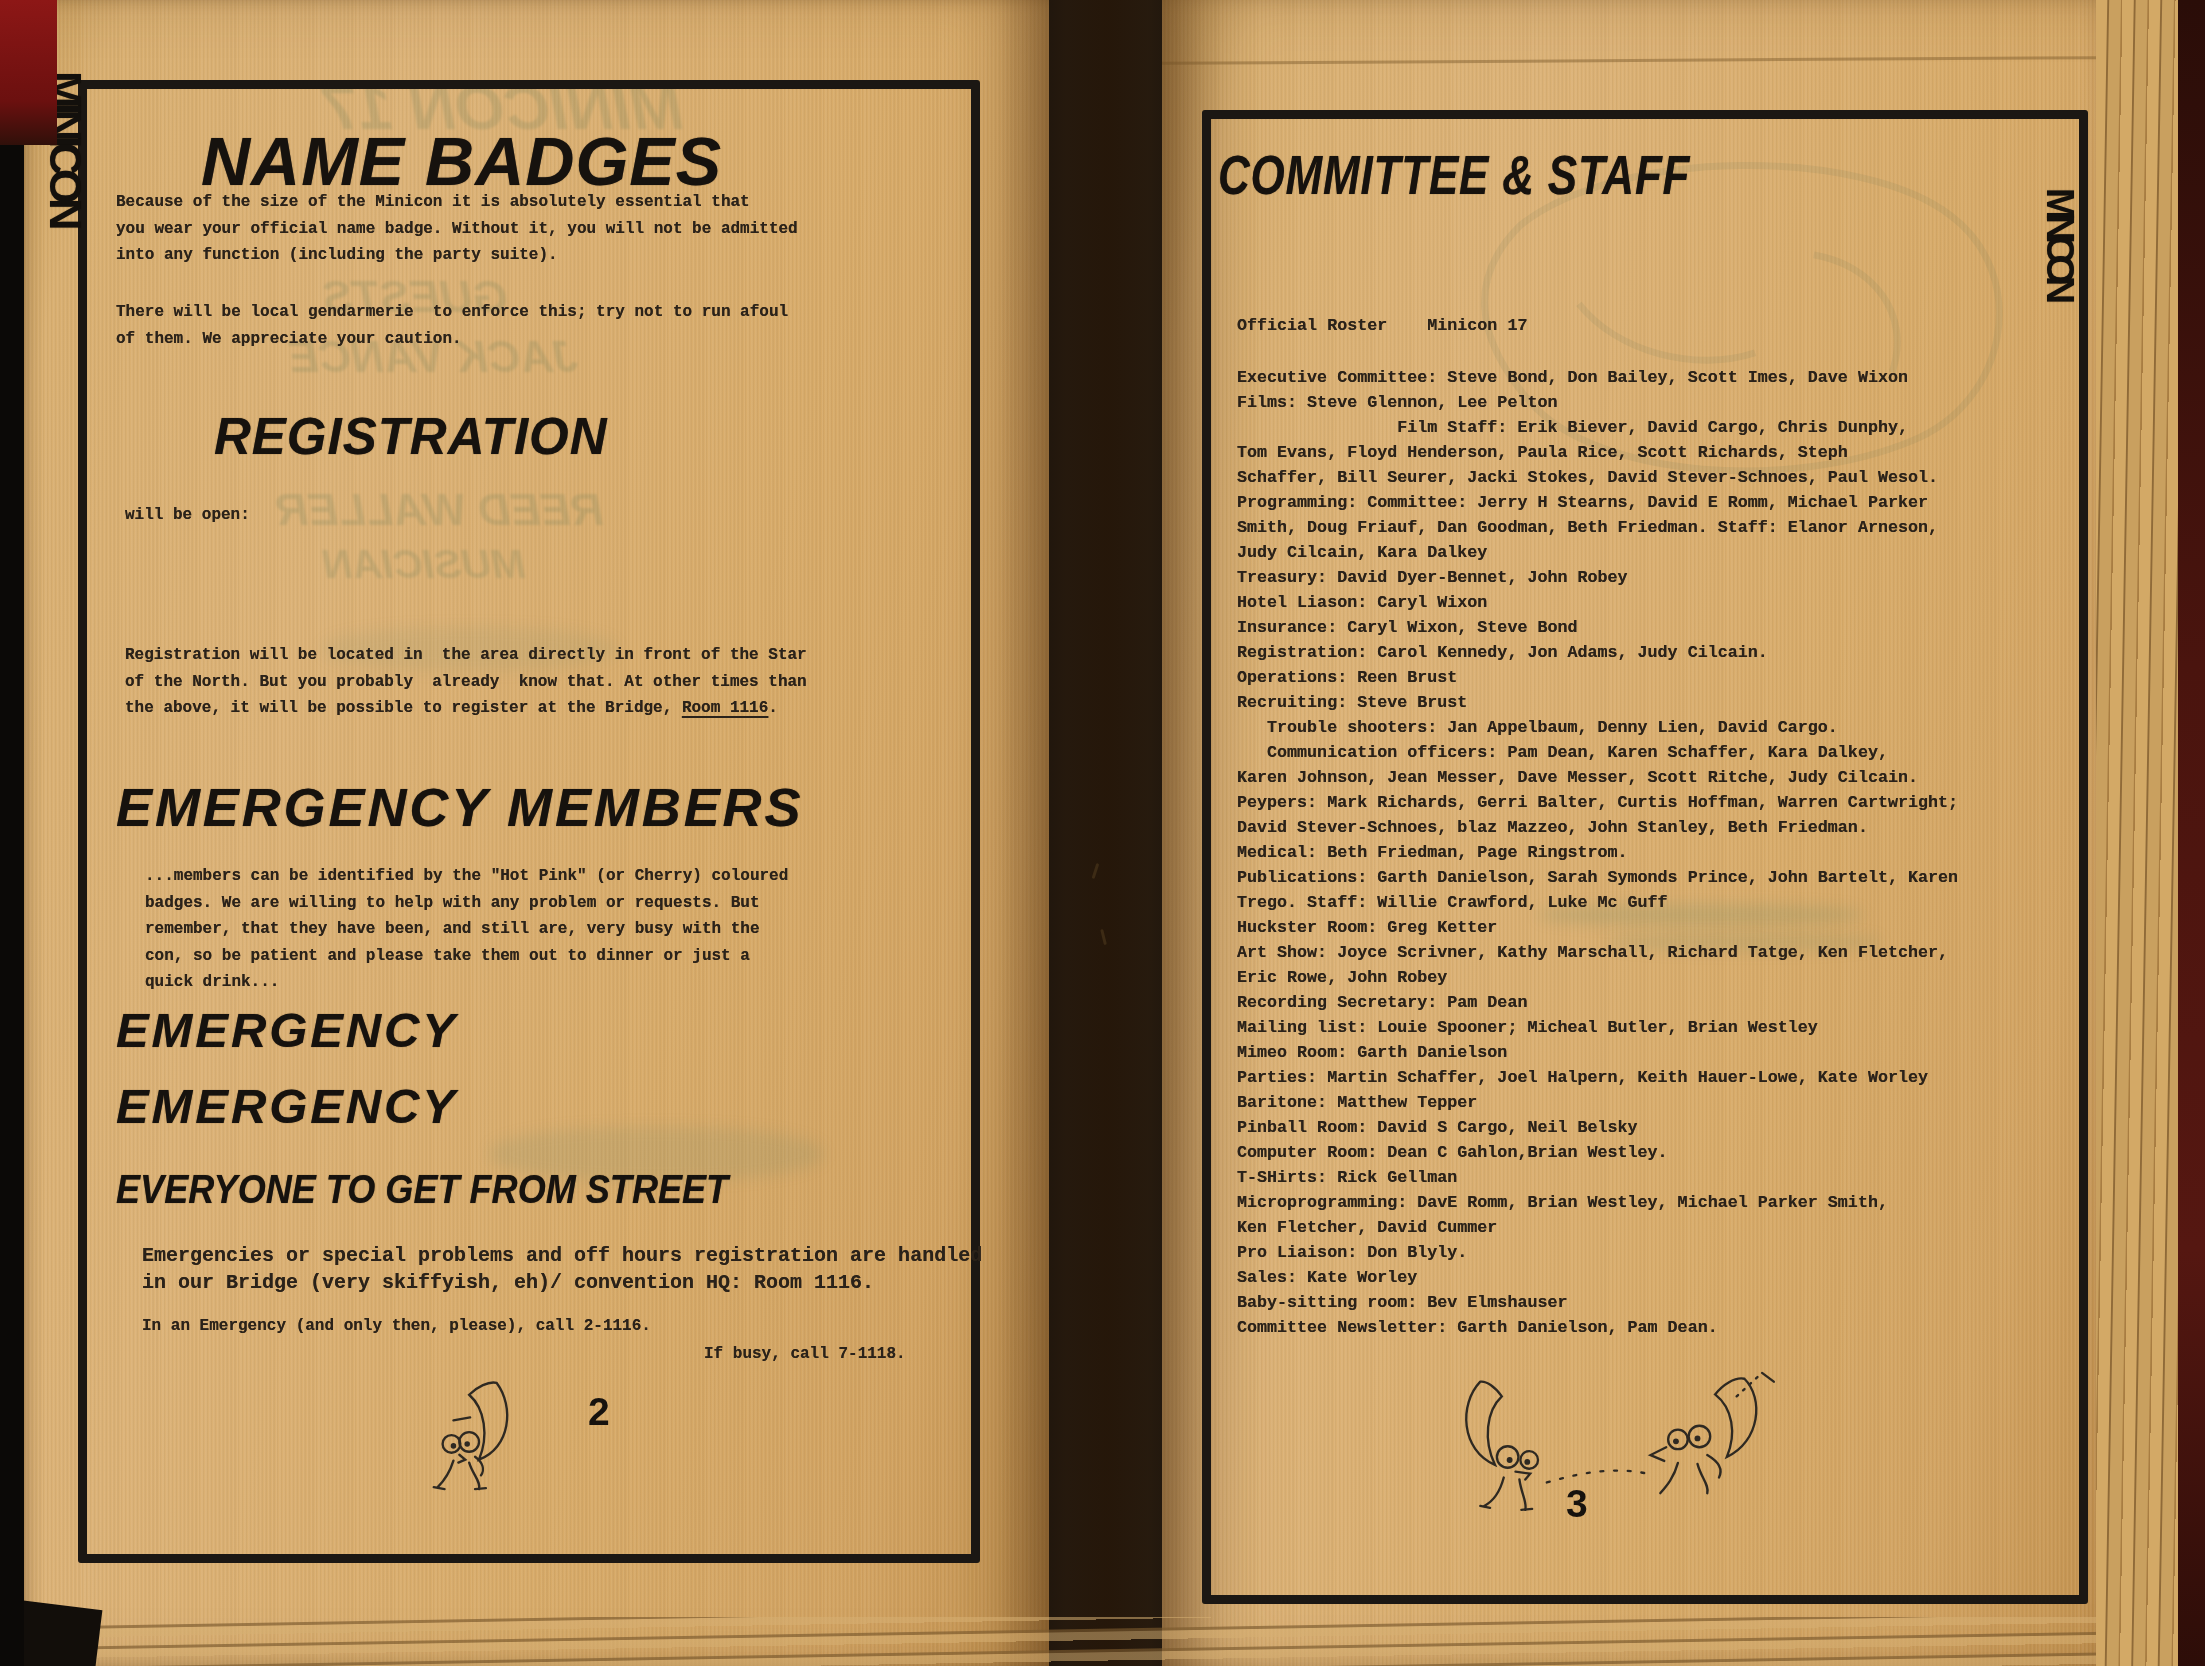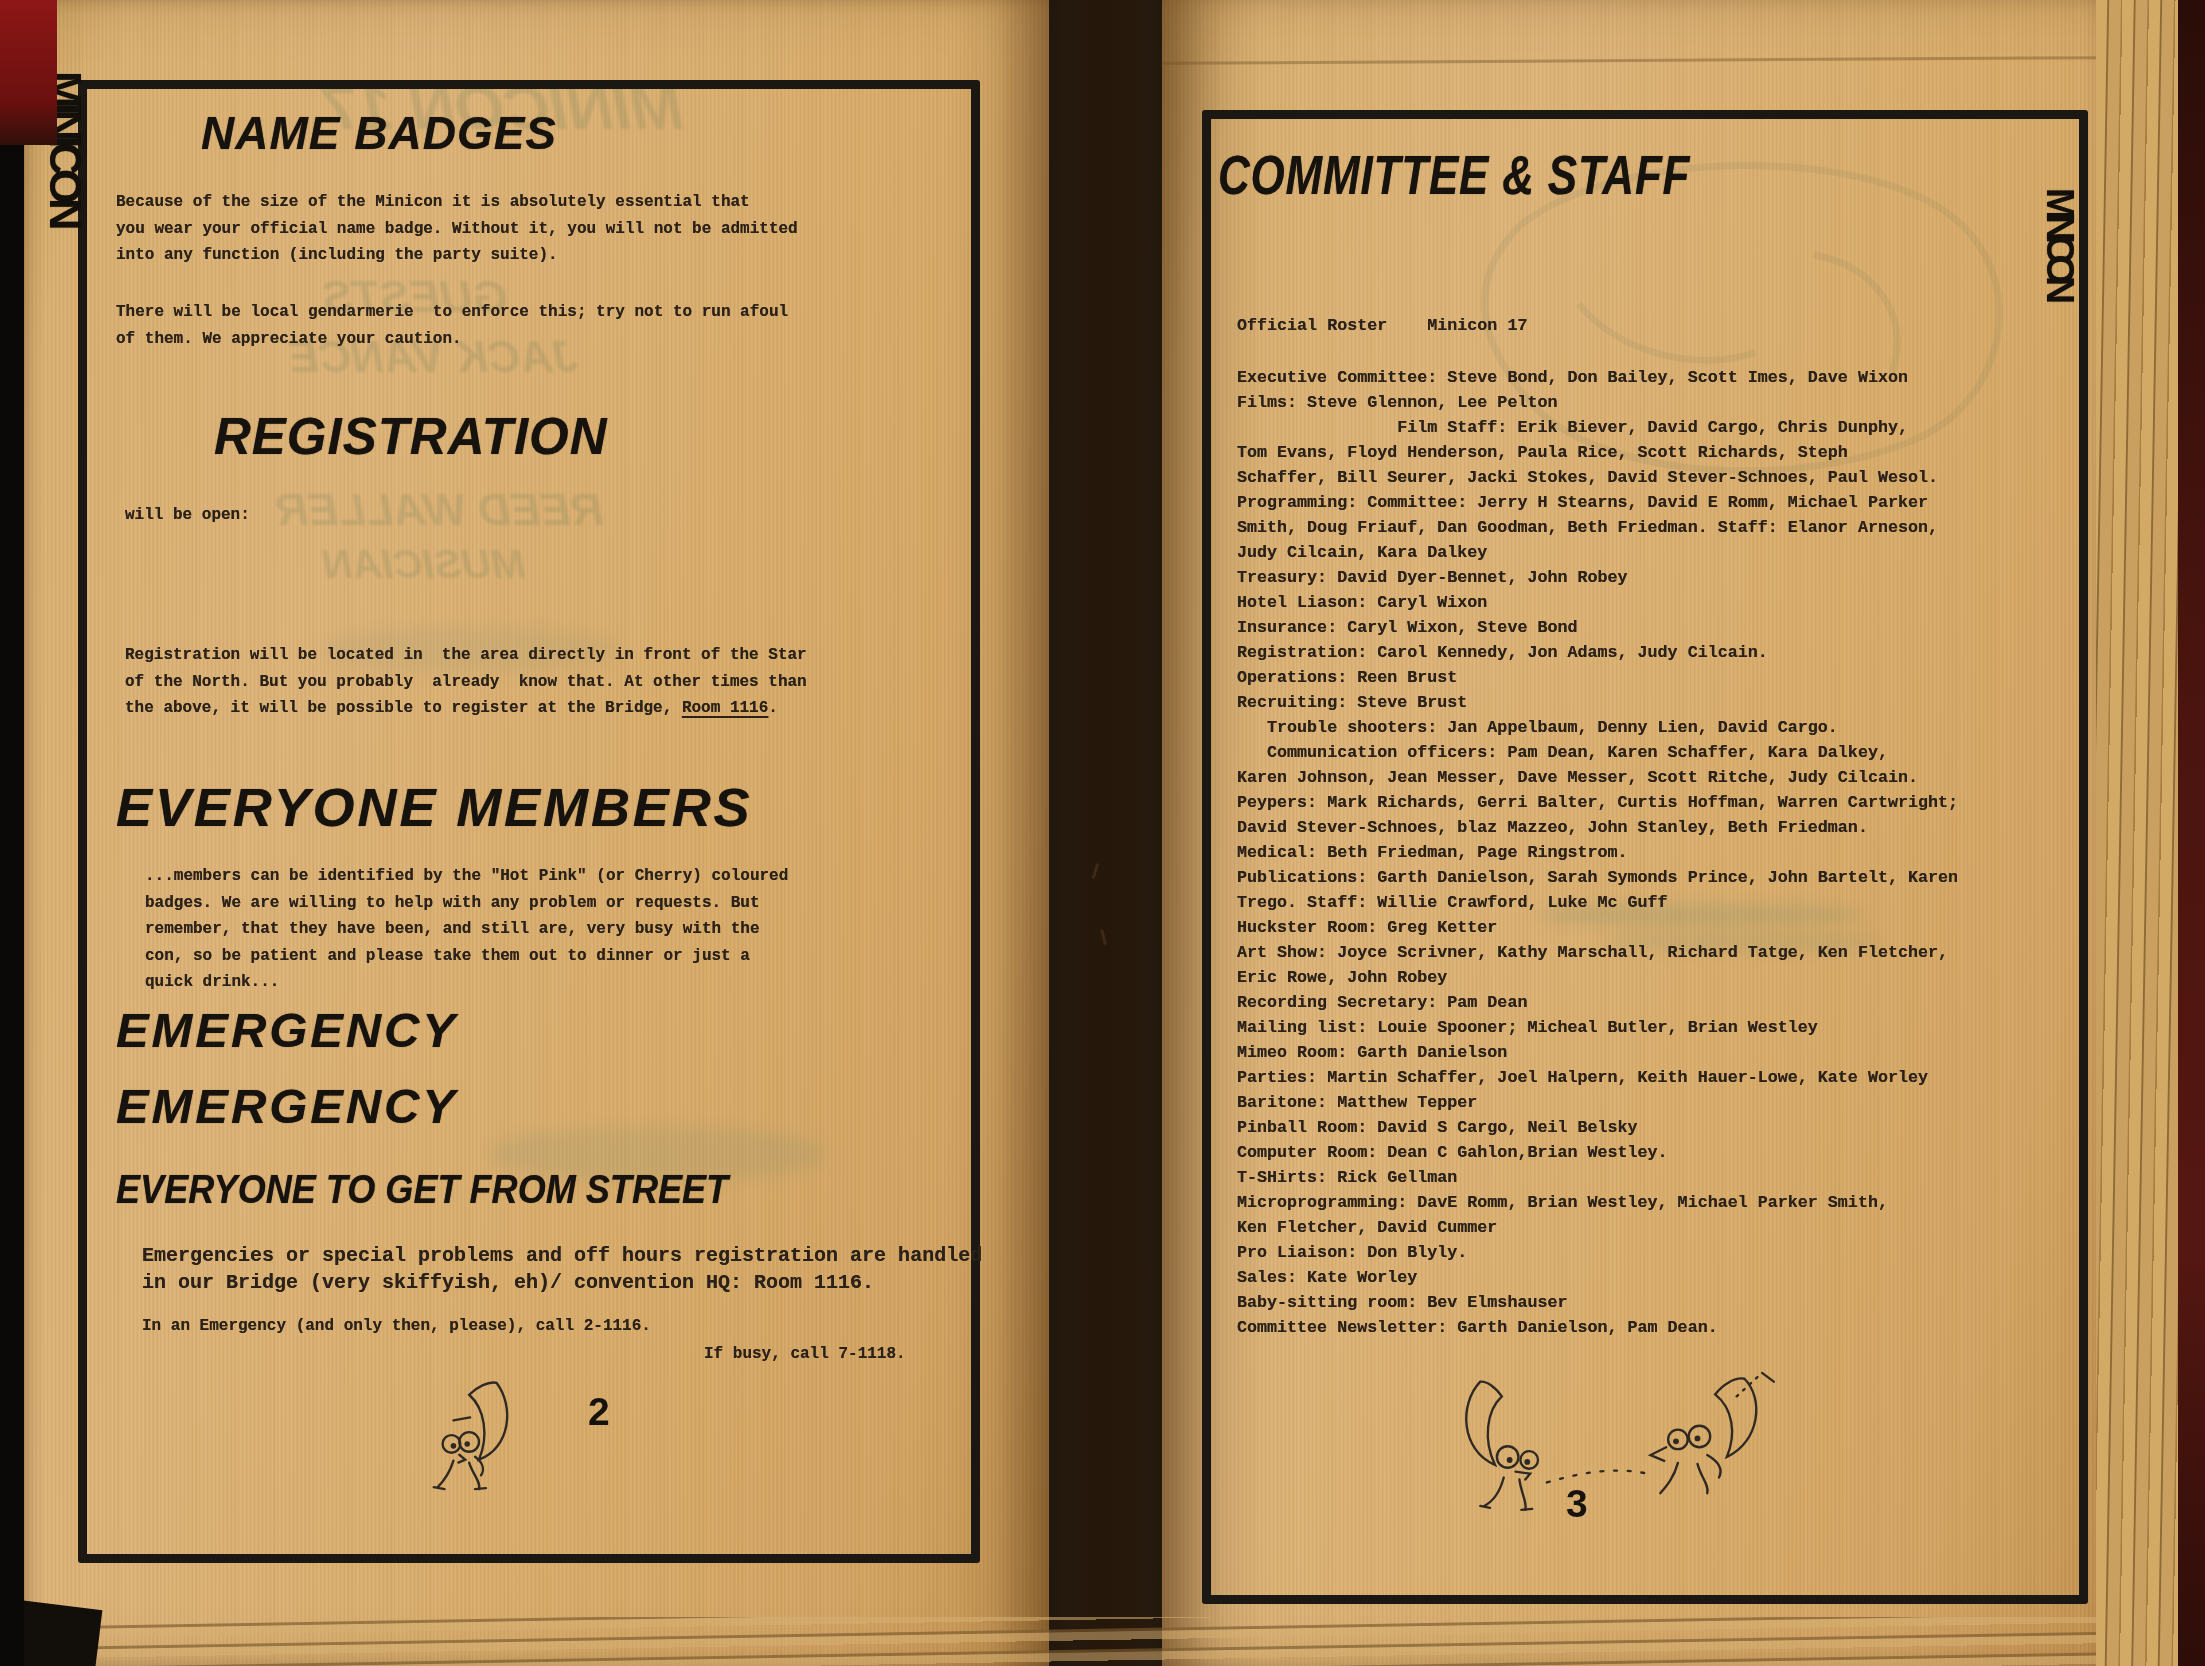--- a/index.html
+++ b/index.html
@@ -90,39 +90,39 @@
   <div class="abs gutter"></div>
   <div class="stitch" style="left:1094px;top:863px;transform:rotate(18deg);"></div>
   <div class="stitch" style="left:1102px;top:929px;transform:rotate(-14deg);"></div>
 
   <div class="frame frame-left"></div>
   <div class="frame frame-right"></div>
 
   <div class="abs edge-label" style="left:43px;top:71px;font-size:45px;letter-spacing:-5.9px;">MINICON</div>
   <div class="abs edge-label" style="left:2041px;top:188px;font-size:39px;letter-spacing:-8.8px;">MINICON</div>
 
-  <div class="abs head" style="left:201px;top:106px;font-size:46px;letter-spacing:1px;">NAME BADGES</div>
+  <div class="abs head" style="left:201px;top:122px;font-size:68px;letter-spacing:1px;">NAME BADGES</div>
 
   <div class="abs mono" style="left:116px;top:189px;font-size:16px;line-height:26.5px;">Because of the size of the Minicon it is absolutely essential that
 you wear your official name badge. Without it, you will not be admitted
 into any function (including the party suite).</div>
 
   <div class="abs head" style="left:214px;top:407px;font-size:51px;letter-spacing:1px;">REGISTRATION</div>
 
   <div class="abs mono" style="left:116px;top:299px;font-size:16px;line-height:26.5px;">There will be local gendarmerie  to enforce this; try not to run afoul
 of them. We appreciate your caution.</div>
 
   <div class="abs mono" style="left:125px;top:506px;font-size:16px;">will be open:</div>
 
 
   <div class="abs mono" style="left:125px;top:642px;font-size:16px;line-height:26.5px;"><span>Registration will be located in  the area directly in front of the Star
 of the North. But you probably  already  know that. At other times than
 the above, it will be possible to register at the Bridge, </span><u>Room 1116</u><span>.</span></div>
 
-  <div class="abs head" style="left:116px;top:776px;font-size:54px;letter-spacing:2.9px;">EVERYONE MEMBERS</div>
+  <div class="abs head" style="left:116px;top:776px;font-size:54px;letter-spacing:2.9px;">EMERGENCY MEMBERS</div>
 
   <div class="abs mono" style="left:145px;top:863px;font-size:16px;line-height:26.5px;">...members can be identified by the "Hot Pink" (or Cherry) coloured
 badges. We are willing to help with any problem or requests. But
 remember, that they have been, and still are, very busy with the
 con, so be patient and please take them out to dinner or just a
 quick drink...</div>
 
   <div class="abs head" style="left:116px;top:1002px;font-size:49px;letter-spacing:2.9px;">EMERGENCY</div>
   <div class="abs head" style="left:116px;top:1078px;font-size:49px;letter-spacing:2.9px;">EMERGENCY</div>
   <div class="abs head" style="left:116px;top:1166px;font-size:41px;letter-spacing:0px;transform:scaleX(0.88);transform-origin:left;">EVERYONE TO GET FROM STREET</div>

